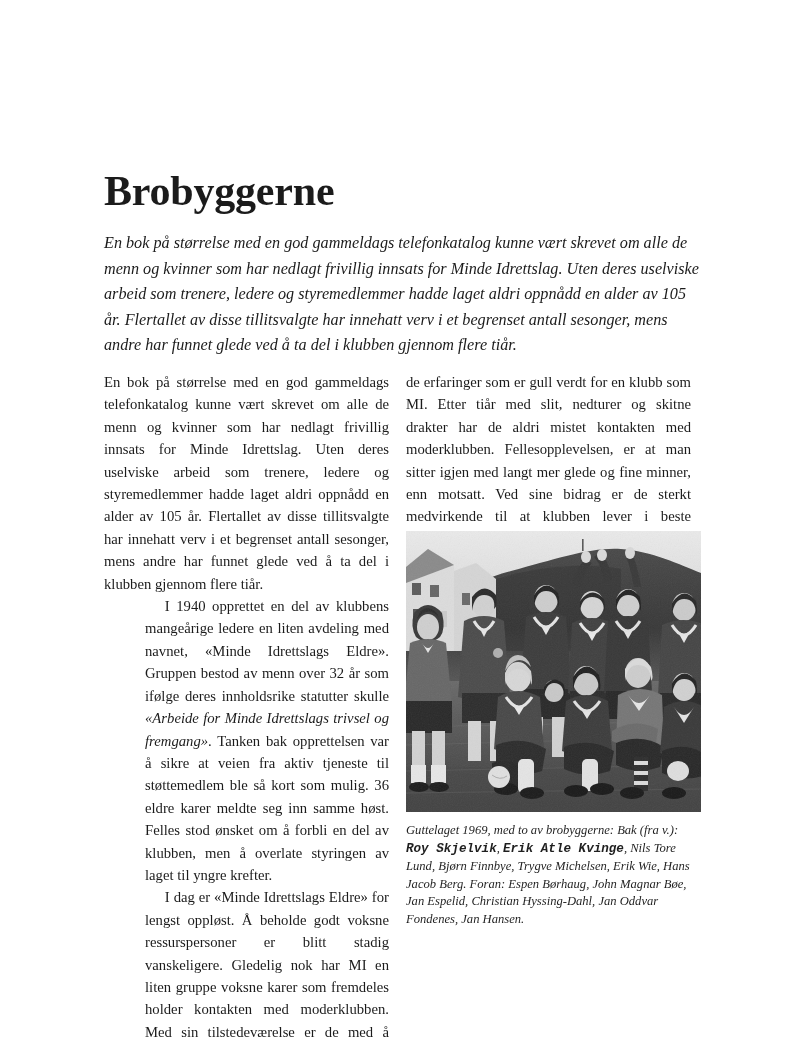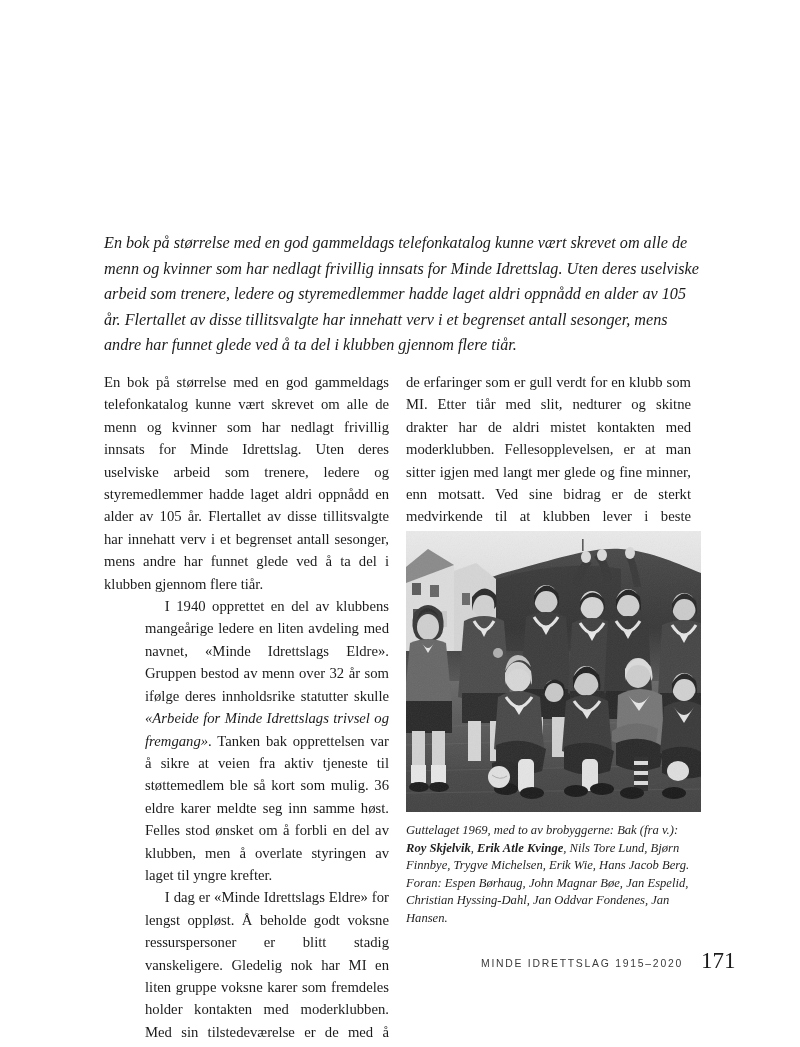--- a/index.html
+++ b/index.html
@@ -83,21 +83,21 @@
     position: absolute;
     left: 406px;
     top: 822px;
     width: 292px;
     font-size: 12.6px;
     line-height: 17.6px;
     font-style: italic;
     color: #1f1f1f;
     text-align: left;
   }
-  .caption b { font-weight: bold; font-style: italic; }
+  .caption b { font-weight: bold; font-style: italic; font-family: Liberation Mono, monospace; }
 
   
   .footer {
     position: absolute;
     left: 0;
     top: 948px;
     width: 800px;
     height: 34px;
   }
   .footer-label {
@@ -119,20 +119,21 @@
     color: #1b1b1b;
     white-space: nowrap;
   }
   .footer-page span { position: absolute; left: 0; top: 0; }
 </style>
 </head>
 <body>
 
 <div class="page">
 
+  <h1 class="title">Brobyggerne</h1>
 
   <div class="intro">En bok på størrelse med en god gammeldags telefonkatalog kunne vært skrevet om alle de menn og kvinner som har nedlagt frivillig innsats for Minde Idrettslag. Uten deres uselviske arbeid som trenere, ledere og styremedlemmer hadde laget aldri oppnådd en alder av 105 år. Flertallet av disse tillitsvalgte har innehatt verv i et begrenset antall sesonger, mens andre har funnet glede ved å ta del i klubben gjennom flere tiår.</div>
 
   <div class="col col-left">
     <p>En bok på størrelse med en god gammeldags telefonkatalog kunne vært skrevet om alle de menn og kvinner som har nedlagt frivillig innsats for Minde Idrettslag. Uten deres uselviske arbeid som trenere, ledere og styremedlemmer hadde laget aldri oppnådd en alder av 105 år. Flertallet av disse tillitsvalgte har innehatt verv i et begrenset antall sesonger, mens andre har funnet glede ved å ta del i klubben gjennom flere tiår.</p>
     <p><span>I 1940 opprettet en del av klubbens mangeårige ledere en liten avdeling med navnet, «Minde Idrettslags Eldre». Gruppen bestod av menn over 32 år som ifølge deres innholdsrike statutter skulle </span><i>«Arbeide for Minde Idrettslags trivsel og fremgang»</i><span>. Tanken bak opprettelsen var å sikre at veien fra aktiv tjeneste til støttemedlem ble så kort som mulig. 36 eldre karer meldte seg inn samme høst. Felles stod ønsket om å forbli en del av klubben, men å overlate styringen av laget til yngre krefter.</span></p>
     <p>I dag er «Minde Idrettslags Eldre» for lengst oppløst. Å beholde godt voksne ressurspersoner er blitt stadig vanskeligere. Gledelig nok har MI en liten gruppe voksne karer som fremdeles holder kontakten med moderklubben. Med sin tilstedeværelse er de med å binde lagets fortid og nåtid sammen. Ingen av brobyggerne bekler fremtredende roller i dag, men samlet innehar</p>
   </div>
 
   <div class="col col-right">
@@ -337,20 +338,14 @@
       <rect x="0" y="0" width="295" height="281" filter="url(#grain)" opacity="0.55"></rect>
       <rect x="0" y="0" width="295" height="281" fill="#000" opacity="0.03"></rect>
     </svg>
   </div>
 
   <div class="caption">
     <span>Guttelaget 1969, med to av brobyggerne: Bak (fra v.):</span>
     <b>Roy Skjelvik</b><span>, </span><b>Erik Atle Kvinge</b><span>, Nils Tore Lund, Bjørn Finnbye, Trygve Michelsen, Erik Wie, Hans Jacob Berg. Foran: Espen Børhaug, John Magnar Bøe, Jan Espelid, Christian Hyssing-Dahl, Jan Oddvar Fondenes, Jan Hansen.</span>
   </div>
 
-  <div class="footer">
-    <div class="footer-label">MINDE IDRETTSLAG 1915–2020</div>
-    <div class="footer-page">
-        <span>171</span>
-      </div>
-  </div>
 
 </div>
 
 </body></html>

